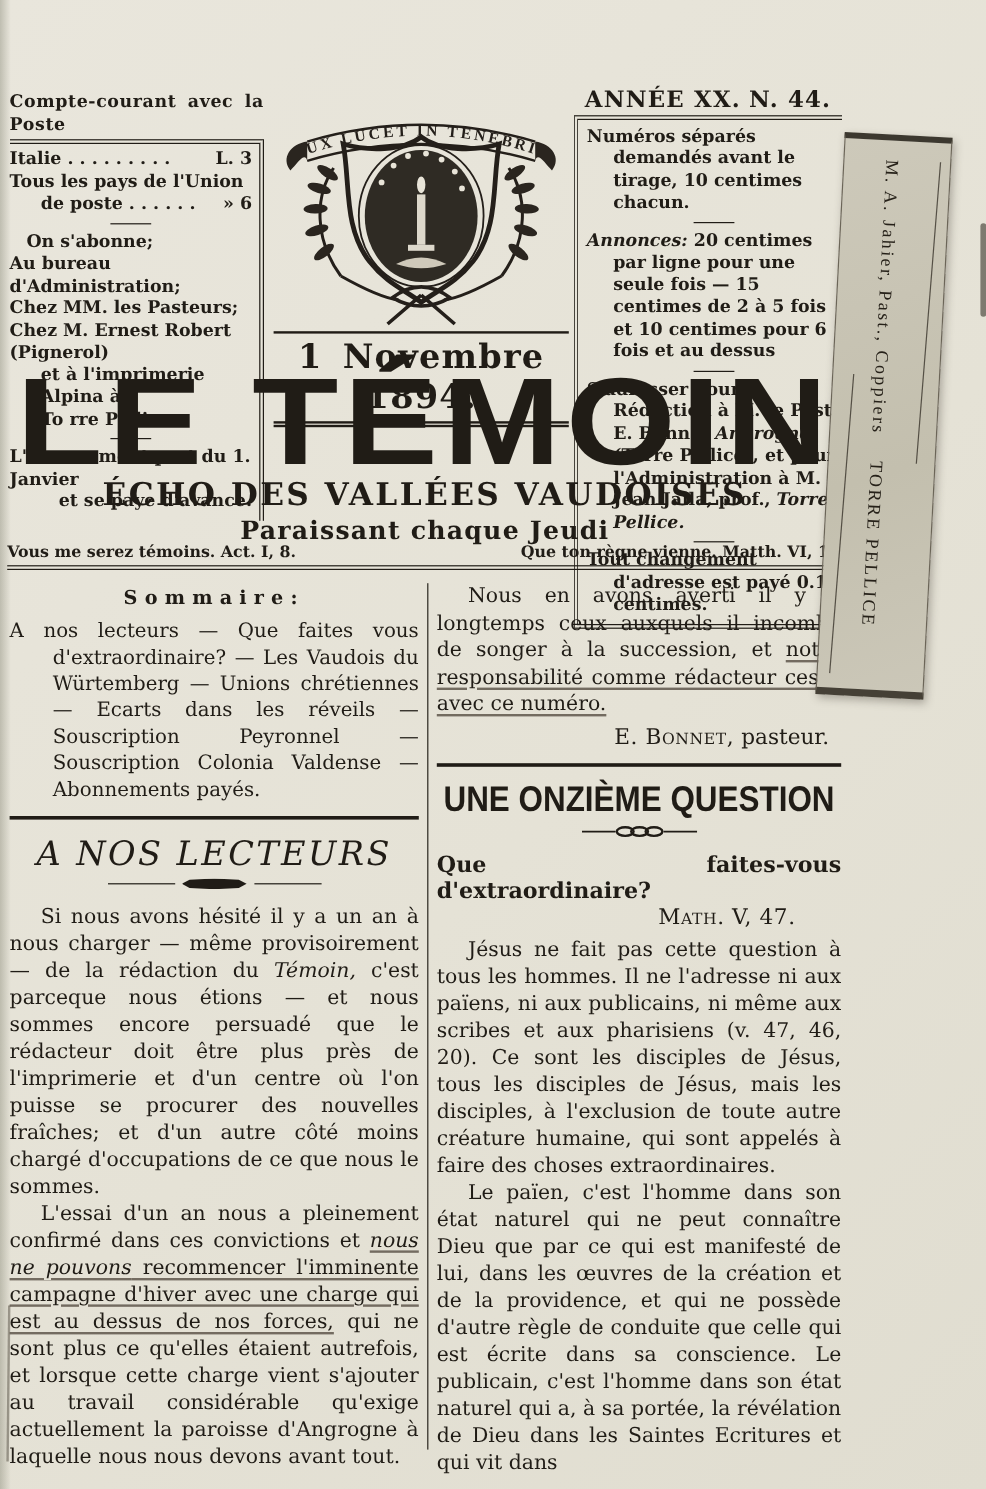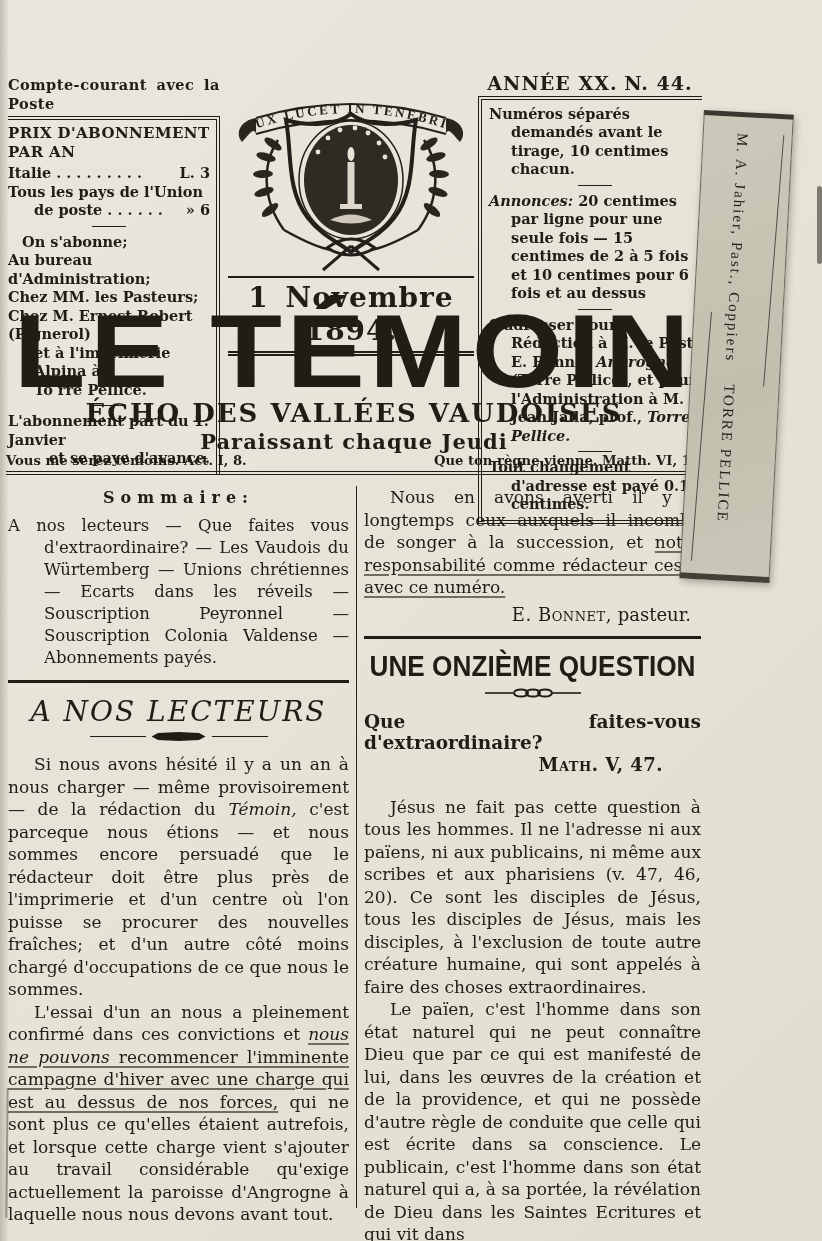--- a/index.html
+++ b/index.html
@@ -61,21 +61,21 @@
   .a-nos{text-align:center;font-style:italic;font-size:28px;letter-spacing:2px;margin:2px 0 2px;}
   .orn-diamond{display:flex;align-items:center;justify-content:center;gap:6px;margin:4px 0 12px;}
   .orn-line{width:56px;height:1px;background:#201c16;}
   .orn-dia{width:54px;height:9px;background:#201c16;
            clip-path:polygon(0 50%,12% 12%,50% 0,88% 12%,100% 50%,88% 88%,50% 100%,12% 88%);}
   .signature{text-align:right;padding-right:10px;font-size:18px;margin:5px 0 9px;}
   .onzieme{text-align:center;font-family:"Liberation Sans",sans-serif;font-weight:bold;
            font-size:27px;margin:9px 0 2px;white-space:nowrap;transform:scale(.97,1.1);}
   .orn-chain{text-align:center;margin:2px 0 6px;}
   .question{font-weight:bold;font-size:18.5px;margin:8px 0 0;text-align:justify;text-align-last:justify;}
-  .verse-ref{text-align:right;padding-right:38px;font-size:18px;margin:1px 0 21px;font-weight:bold;}
+  .verse-ref{text-align:right;padding-right:38px;font-size:18px;margin:1px 0 6px;}
   .pencil{text-decoration:underline;text-decoration-thickness:1.5px;
           text-decoration-color:rgba(86,78,66,.8);text-underline-offset:3px;}
   .margin-pencil{position:absolute;left:6px;top:1088px;width:2px;height:130px;
           background:rgba(84,77,66,.5);transform:rotate(.6deg);}
 
   
   .addr-label{position:absolute;left:704px;top:110px;width:88px;height:458px;
       background:linear-gradient(160deg,#cdc9ba,#c3bfae 60%,#cbc7b8);
       transform:rotate(3deg);transform-origin:top left;
       border-top:5px solid #3c382f;border-bottom:6px solid #454036;
@@ -92,21 +92,20 @@
 </head>
 <body>
 
 <div id="page">
   <div class="left-edge"></div>
   <div class="edge-mark"></div>
 
   <div class="hdr-left">
     <div class="postal-note">Compte-courant avec la Poste</div>
     <div class="sub-box">
-      <div class="price-title">PRIX D'ABONNEMENT PAR AN</div>
       <div class="price-row">
         <span>Italie . . . . . . . . .</span>
         <span>L. 3</span>
       </div>
       <div class="price-row">
         <span>Tous les pays de l'Union</span>
         <span></span>
       </div>
       <div class="price-row indent2">
         <span>de poste . . . . . .</span>

